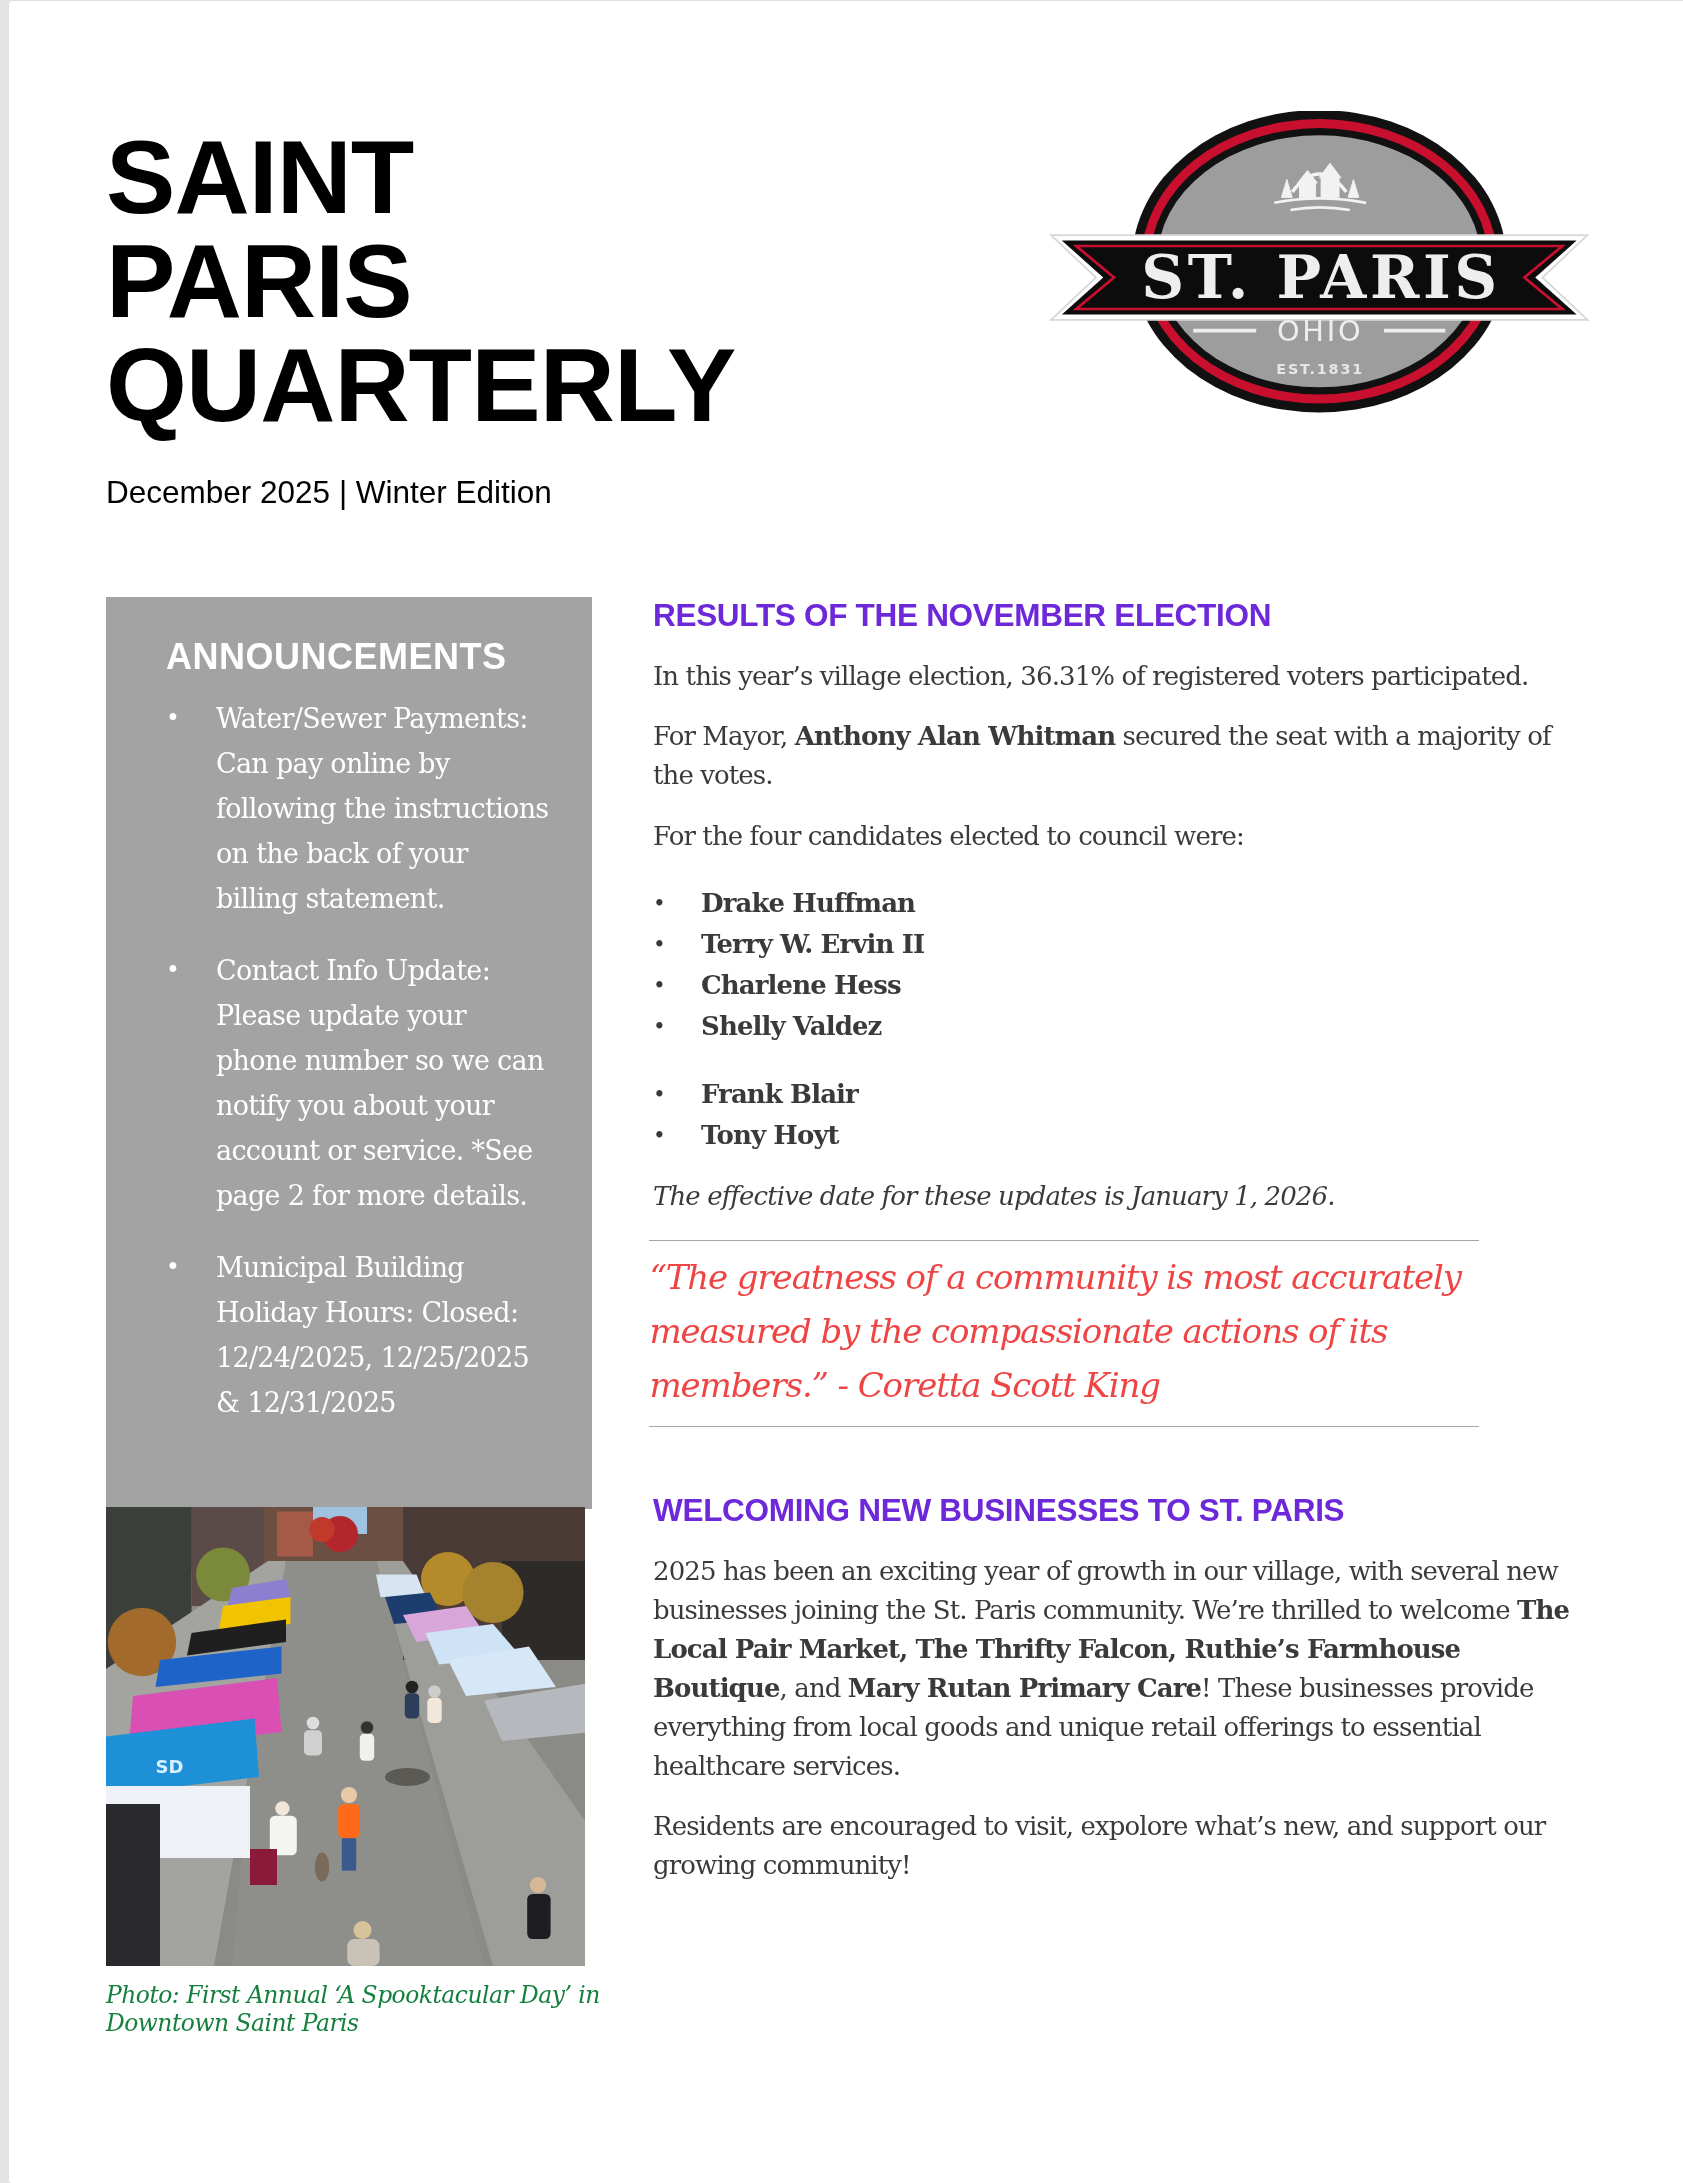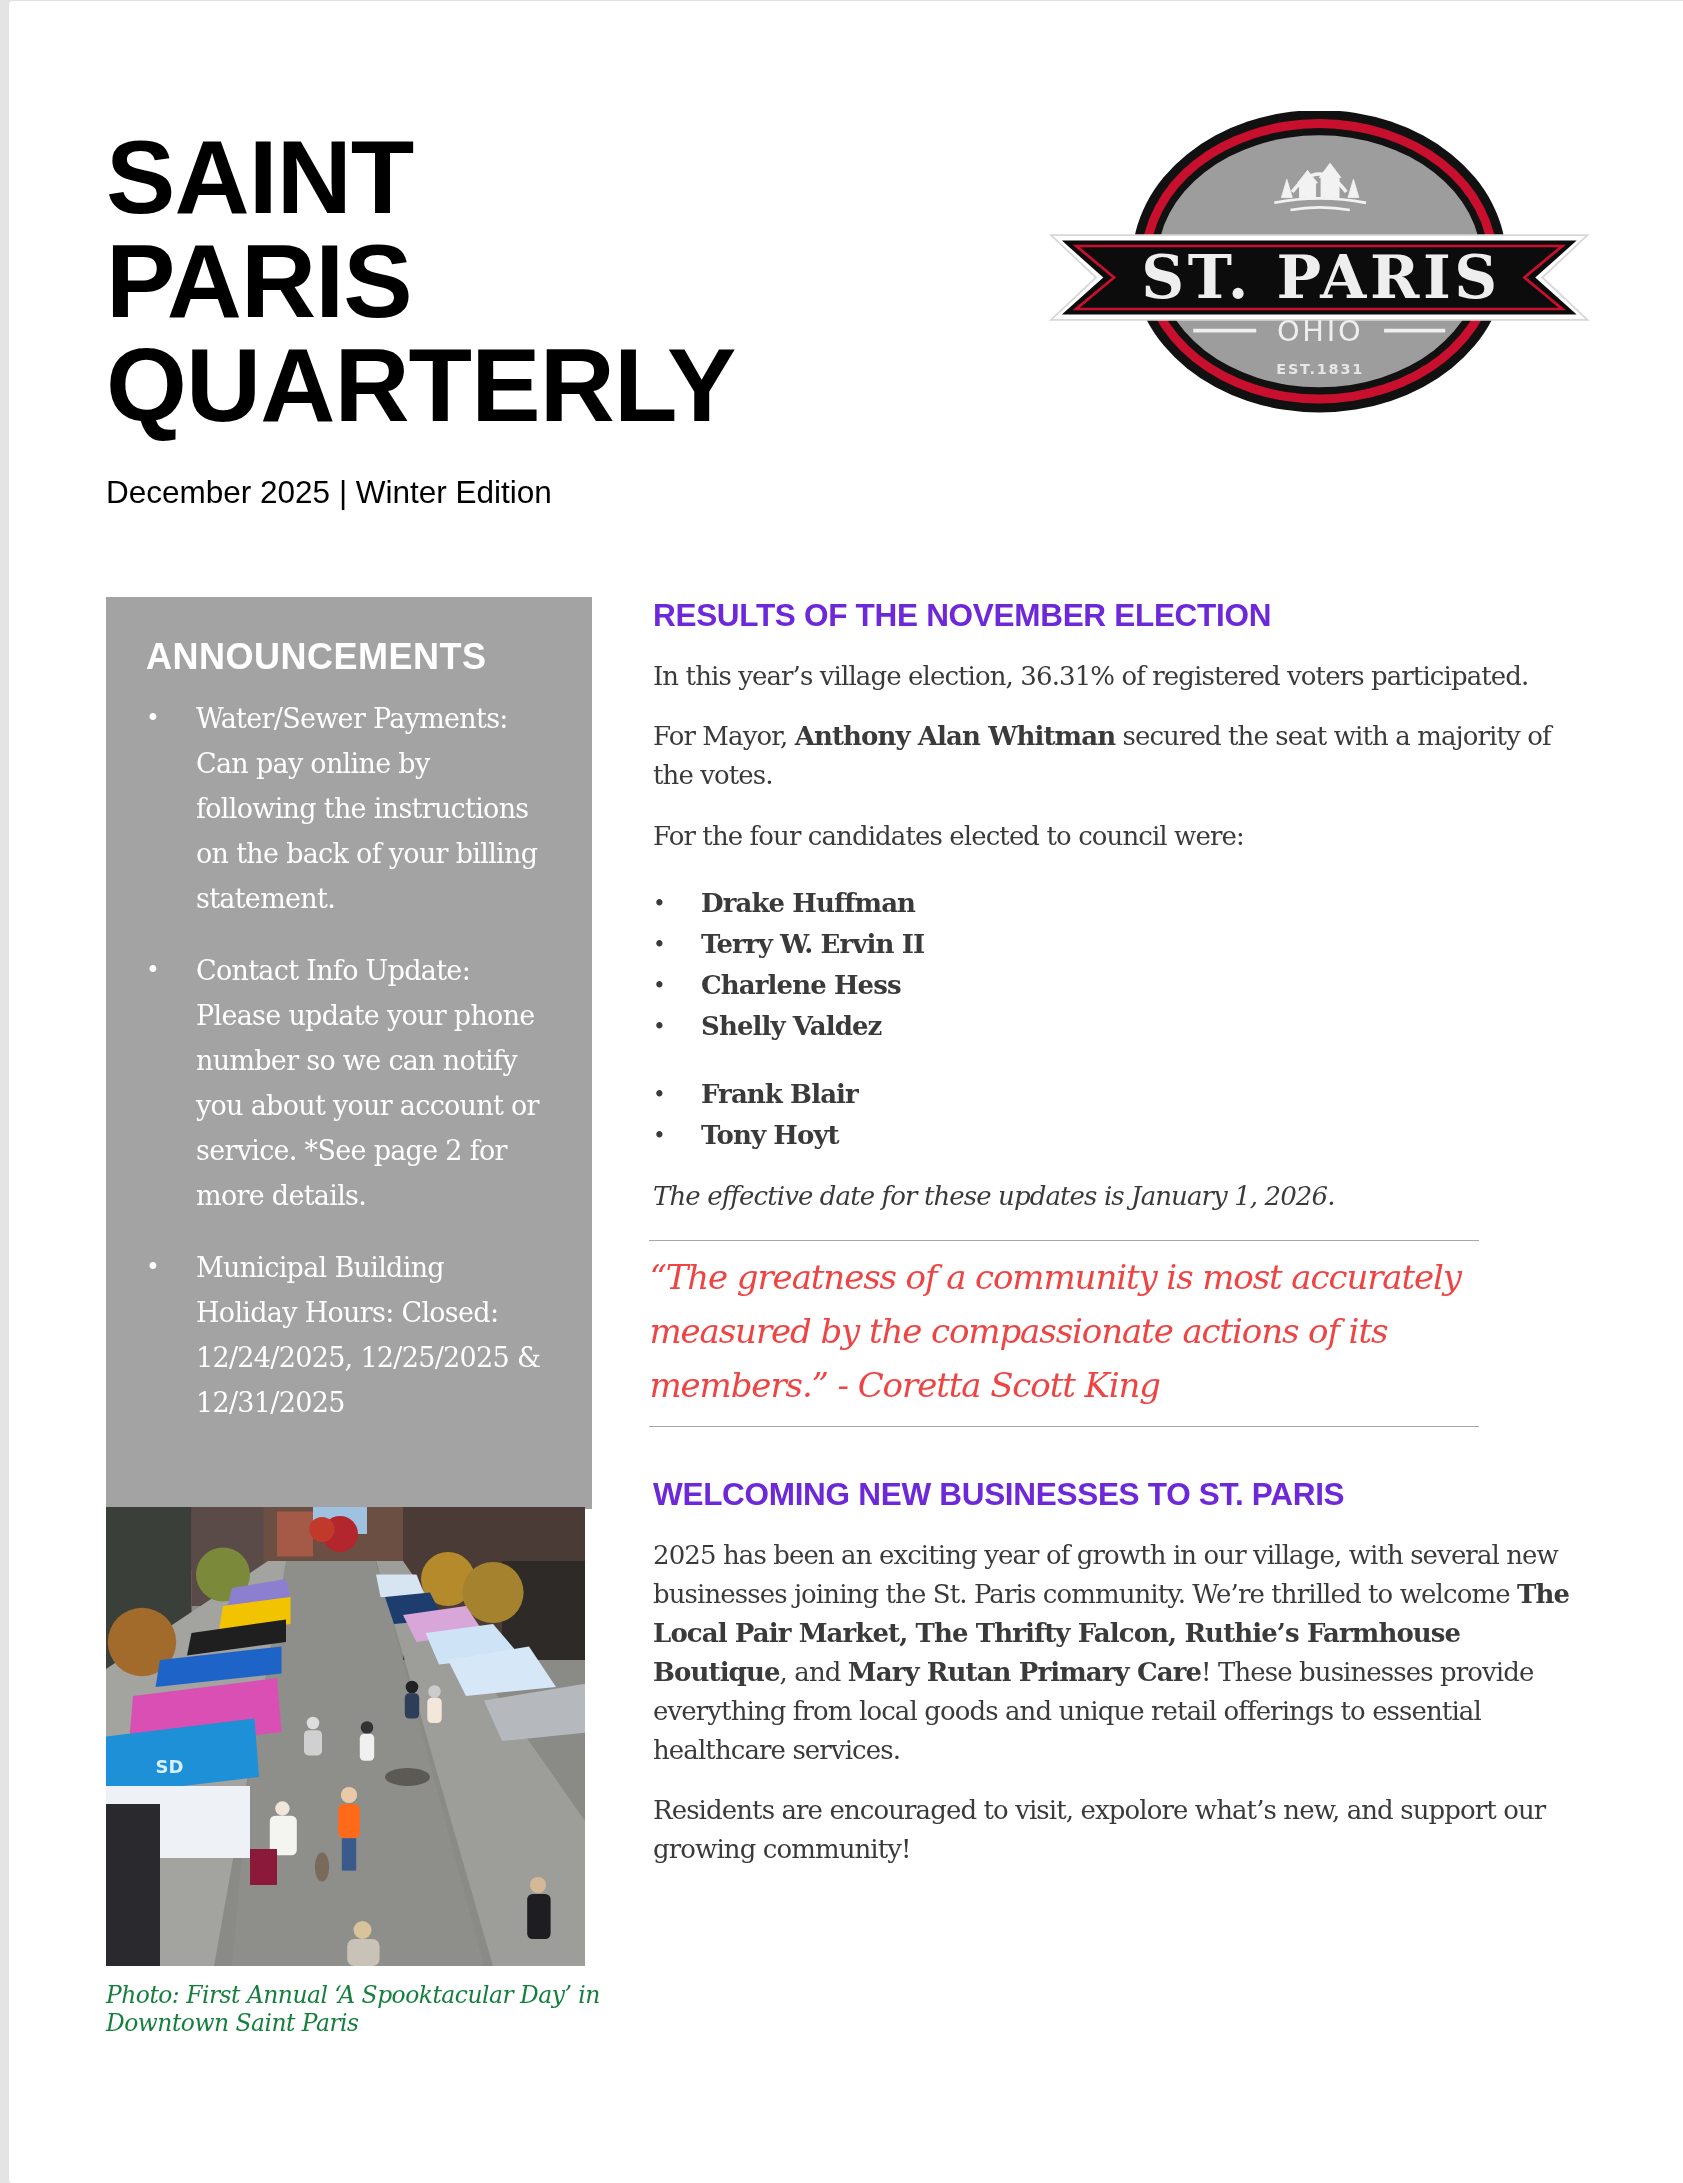--- a/index.html
+++ b/index.html
@@ -34,21 +34,21 @@
   }
 
   
   .logo { position: absolute; left: 1040px; top: 110px; width: 545px; height: 306px; }
 
   
   .announcements {
     position: absolute; left: 97px; top: 596px;
     width: 486px; height: 912px;
     background: #a3a3a3;
-    padding: 38px 40px 0 40px;
+    padding: 38px 40px 0 60px;
     color: #ffffff;
   }
   .announcements h2 {
     font-family: "Liberation Sans", sans-serif;
     font-weight: bold;
     font-size: 36px;
     line-height: 43px;
     letter-spacing: 0.5px;
     color: #fff;
     margin-bottom: 18px;
@@ -284,21 +284,21 @@
 
     <ul class="names">
       <li><span class="bullet">•</span><span>Frank Blair</span></li>
       <li><span class="bullet">•</span><span>Tony Hoyt</span></li>
     </ul>
 
     <p class="body-text italic-note mt-s">The effective date for these updates is January 1, 2026.</p>
 
     <blockquote class="quote-block">“The greatness of a community is most accurately measured by the compassionate actions of its members.” - Coretta Scott King</blockquote>
 
-    <h2 class="section-heading" style="margin-top:47px;">WELCOMING NEW BUSINESSES TO ST. PARIS</h2>
+    <h2 class="section-heading" style="margin-top:63px;">WELCOMING NEW BUSINESSES TO ST. PARIS</h2>
 
     <p class="body-text mt-s"><span>2025 has been an exciting year of growth in our village, with several new businesses joining the St. Paris community. We’re thrilled to welcome </span><b>The Local Pair Market, The Thrifty Falcon, Ruthie’s Farmhouse Boutique</b><span>, and </span><b>Mary Rutan Primary Care</b><span>! These businesses provide everything from local goods and unique retail offerings to essential healthcare services.</span></p>
 
     <p class="body-text mt-s">Residents are encouraged to visit, expolore what’s new, and support our growing community!</p>
   </section>
 
 </div>
 
 
 </body></html>

